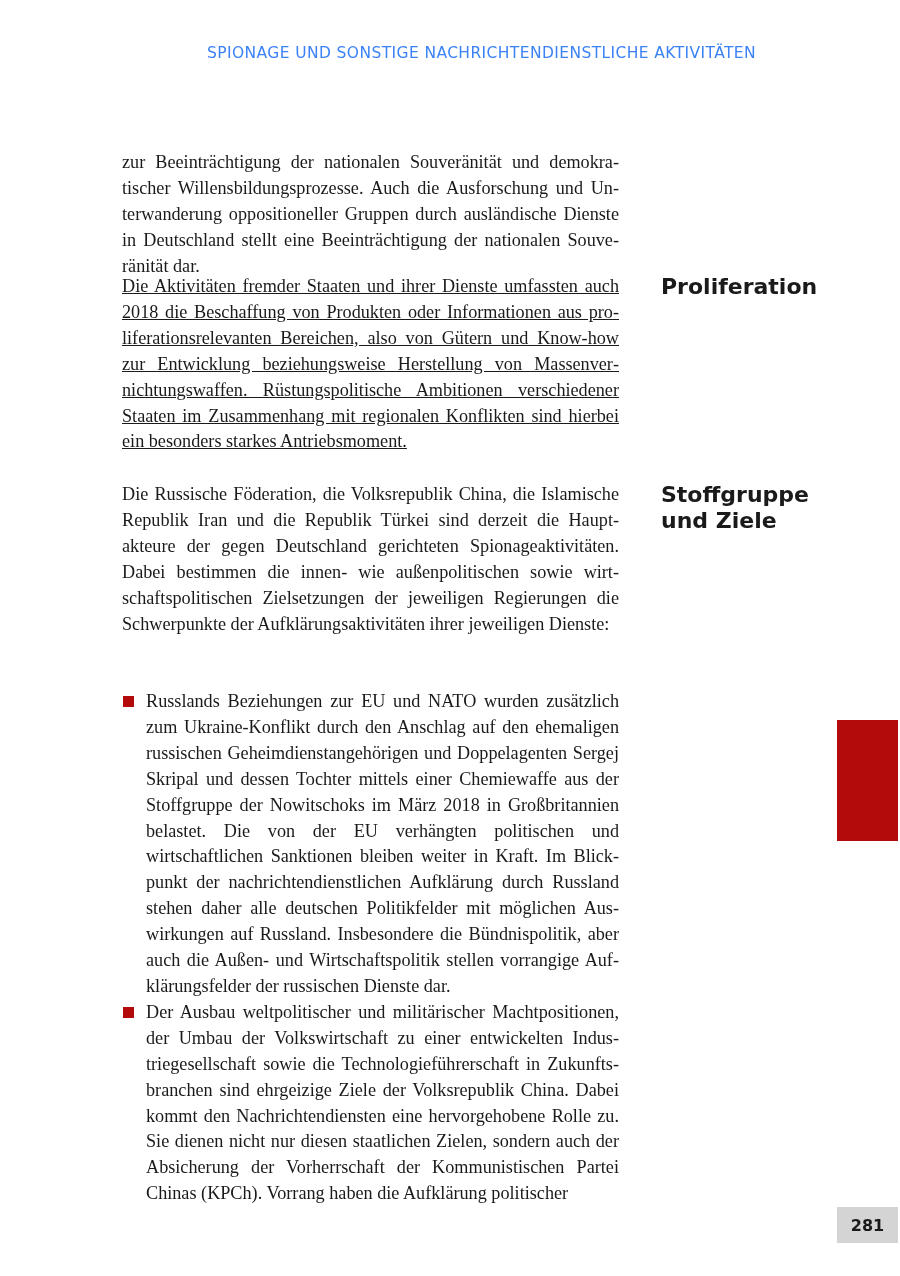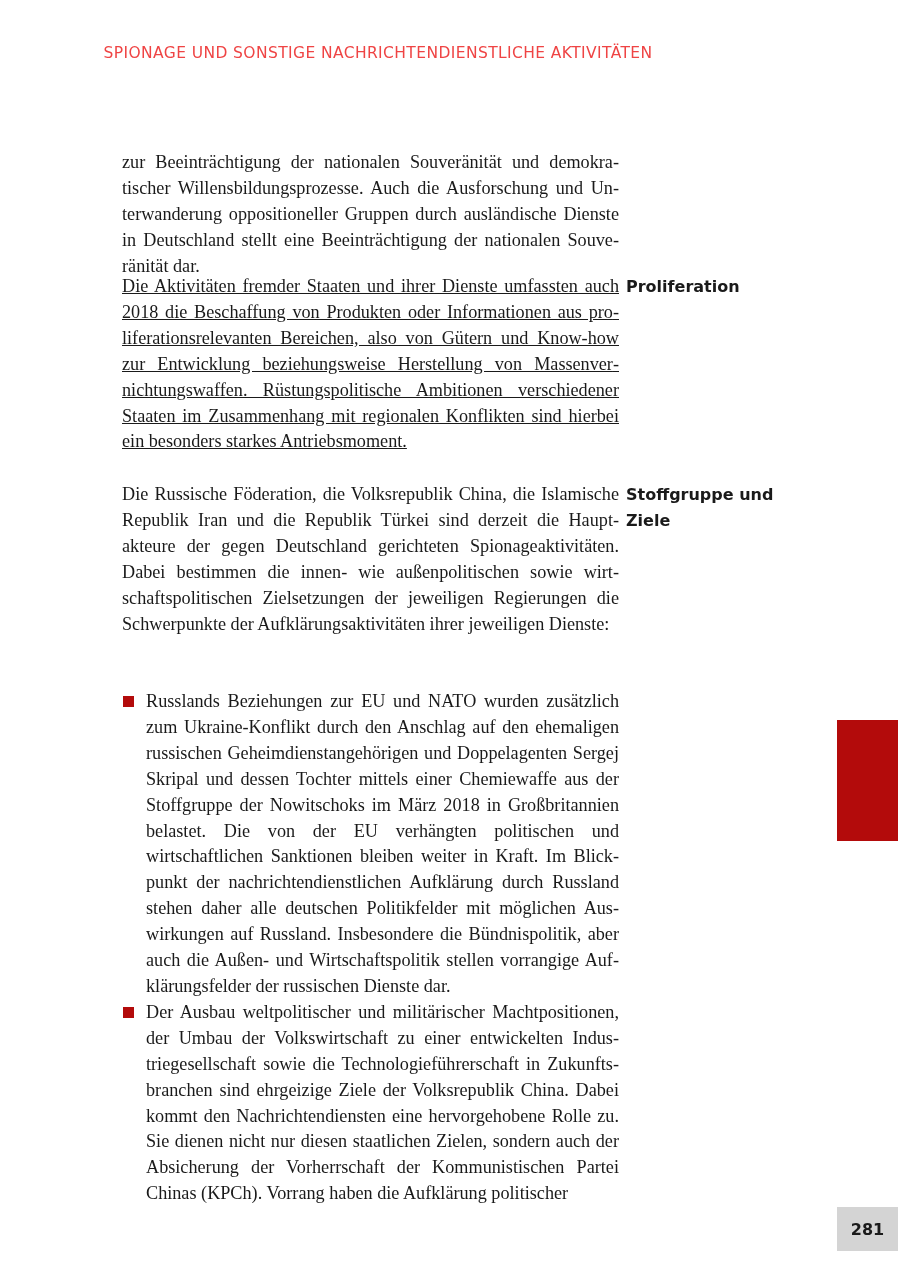--- a/index.html
+++ b/index.html
@@ -1,44 +1,44 @@
 <!DOCTYPE html>
 <html><head>
 <meta charset="utf-8">
 <style>
   html, body { margin: 0; padding: 0; }
   body {
     width: 900px; height: 1276px; background: #ffffff; position: relative; overflow: hidden;
     font-family: "DejaVu Serif", "Liberation Serif", serif; color: #1a1a1a;
   }
   .running-head {
-    position: absolute; top: 44px; left: 0; width: 756px; text-align: center;
+    position: absolute; top: 44px; left: 0; width: 756px; text-align: right;
     font-family: "DejaVu Sans", "Liberation Sans", sans-serif; font-size: 15.5px;
-    letter-spacing: 0.4px; color: #ef4444;
+    letter-spacing: 0.4px; color: #3b82f6;
   }
   .body-text {
     position: absolute; left: 122px; width: 497px;
     font-family: "Liberation Serif", "DejaVu Serif", serif;
     font-size: 18.2px; line-height: 25.9px; text-align: justify;
     hyphens: manual;
   }
   .body-text p { margin: 0; }
   .margin-head {
-    position: absolute; left: 626px; width: 180px;
+    position: absolute; left: 661px; width: 180px;
     font-family: "DejaVu Sans", "Liberation Sans", sans-serif; font-weight: bold;
-    font-size: 16px; line-height: 25.9px; color: #1a1a1a;
+    font-size: 22px; line-height: 25.9px; color: #1a1a1a;
   }
   .bullet-list { position: absolute; left: 122px; width: 497px; margin: 0; padding: 0; list-style: none; }
   .bullet-item { position: relative; padding-left: 24px;
     font-family: "Liberation Serif", "DejaVu Serif", serif;
     font-size: 18.2px; line-height: 25.9px; text-align: justify; }
   .bullet-marker { position: absolute; left: 1px; top: 7px; width: 11px; height: 11px; }
   .thumb-tab { position: absolute; left: 837px; top: 720px; width: 61px; height: 121px; }
   .page-num-box {
-    position: absolute; left: 837px; top: 1207px; width: 61px; height: 44px; background: #d4d4d4;
+    position: absolute; left: 837px; top: 1207px; width: 61px; height: 36px; background: #d4d4d4;
     display: flex; align-items: center; justify-content: center;
     font-family: "DejaVu Sans", "Liberation Sans", sans-serif; font-weight: bold; font-size: 16px; color: #1a1a1a;
   }
 </style>
 </head>
 <body>
 
 <div class="running-head">SPIONAGE UND SONSTIGE NACHRICHTENDIENSTLICHE AKTIVITÄTEN</div>
 
 <div class="body-text" style="top:110px;margin-top:40px;">

